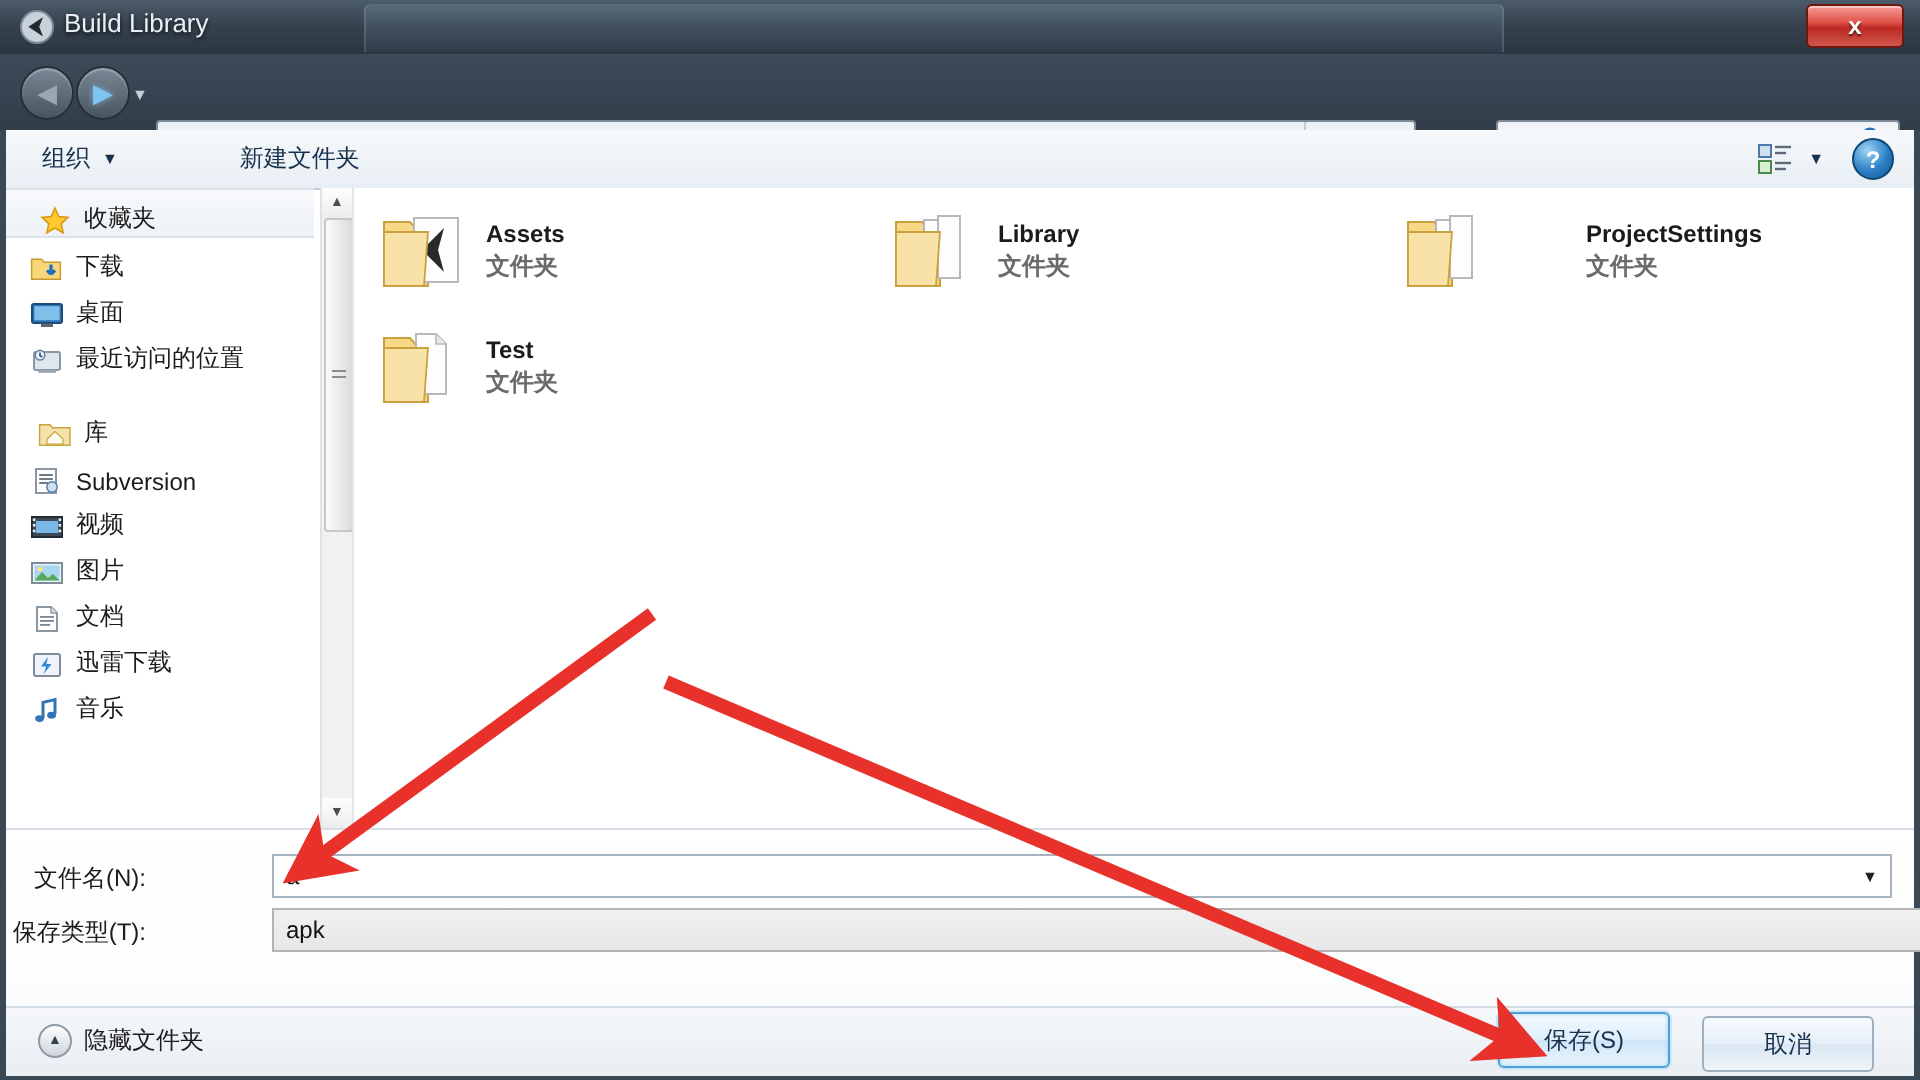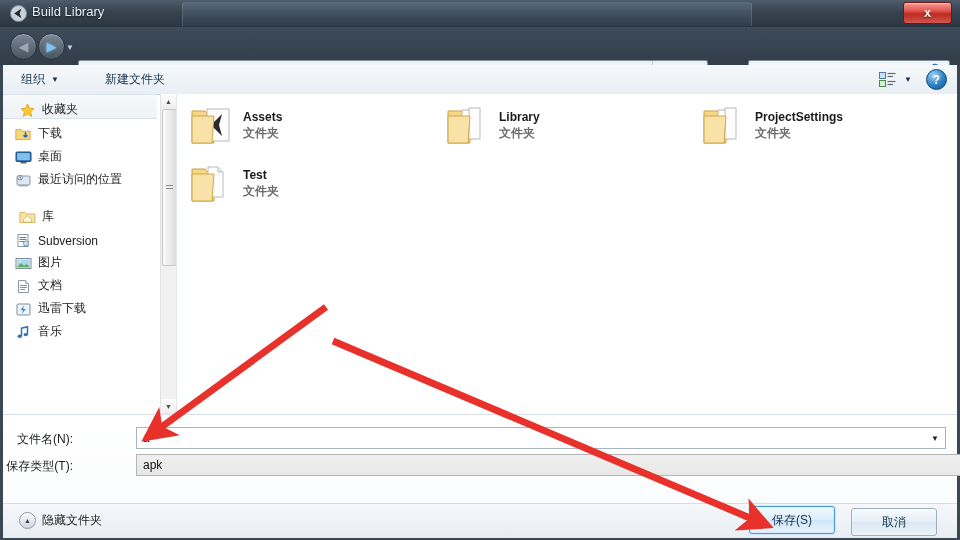--- a/index.html
+++ b/index.html
@@ -93,21 +93,21 @@
   }
   .toolbar{
     position:absolute;left:0;top:0;width:954px;height:29px;
     background:linear-gradient(180deg,#f6f9fb 0%,#e8eef4 100%);
     border-bottom:1px solid #bfcddb;
     display:flex;align-items:center;gap:32px;
   }
   .tb-item{display:flex;align-items:center;font-size:12px;color:#17324d;cursor:default;}
   .tb-organize{margin-left:18px;}
   .tb-caret{font-size:8px;margin-left:6px;color:#17324d;}
-  .tb-newfolder{margin-left:14px;text-align:center;}
+  .tb-newfolder{margin-left:29px;text-align:center;}
   .tb-right{position:absolute;right:10px;top:0;height:29px;display:flex;align-items:center;}
   .view-icon{width:17px;height:15px;position:relative;margin-right:4px;}
   .view-caret{font-size:8px;color:#17324d;margin:0 14px 0 4px;}
   .help-btn{
     width:19px;height:19px;border-radius:50%;
     background:radial-gradient(circle at 35% 28%,#9fd4f5 0%,#2b7fc4 55%,#12568f 100%);
     border:1px solid #0d4775;color:#fff;font-size:12px;font-weight:bold;
     display:flex;align-items:center;justify-content:center;
   }
 
@@ -341,20 +341,37 @@
             <rect x="3" y="1.5" width="10" height="12" fill="#fff" stroke="#8a97a5"></rect>
             <rect x="4.6" y="4" width="6.8" height="1" fill="#6d7b89"></rect>
             <rect x="4.6" y="6" width="6.8" height="1" fill="#6d7b89"></rect>
             <rect x="4.6" y="8" width="4.5" height="1" fill="#6d7b89"></rect>
             <circle cx="11" cy="10.5" r="2.6" fill="#cfe0ef" stroke="#4a7aa5" stroke-width="0.7"></circle>
           </svg>
         </span>
         <span>Subversion</span>
       </div>
 
+      <div class="side-row child">
+        <span class="side-ic">
+          <svg width="17" height="15" viewBox="0 0 17 15">
+            <rect x="1" y="2.5" width="15" height="10" fill="#3c4a58" stroke="#222b33"></rect>
+            <rect x="3" y="4.5" width="11" height="6" fill="#7ab8e8"></rect>
+            <g fill="#e9edf1">
+              <rect x="1.4" y="3.2" width="1.3" height="1.3"></rect>
+                <rect x="1.4" y="6" width="1.3" height="1.3"></rect>
+              <rect x="1.4" y="8.8" width="1.3" height="1.3"></rect>
+                <rect x="14.3" y="3.2" width="1.3" height="1.3"></rect>
+              <rect x="14.3" y="6" width="1.3" height="1.3"></rect>
+                <rect x="14.3" y="8.8" width="1.3" height="1.3"></rect>
+            </g>
+          </svg>
+        </span>
+        <span>视频</span>
+      </div>
 
       <div class="side-row child">
         <span class="side-ic">
           <svg width="17" height="15" viewBox="0 0 17 15">
             <rect x="1" y="2.5" width="15" height="10" fill="#eef3f8" stroke="#7e8c9a"></rect>
             <rect x="2.2" y="3.7" width="12.6" height="7.6" fill="#a8d8f0"></rect>
             <path d="M2.2 11.3 L6 7 L9 10 L11.5 8 L14.8 11.3Z" fill="#5aa95a"></path>
             <circle cx="5" cy="5.6" r="1.2" fill="#ffe57a"></circle>
           </svg>
         </span>
@@ -432,21 +449,21 @@
             <rect x="24" y="4" width="11" height="31" fill="#fdfdfd" stroke="#b9b9b9"></rect>
             <path d="M3 12h22l-2 27H3z" fill="#f8e2a7" stroke="#caa13f" stroke-width="0.9"></path>
           </svg>
         </span>
         <span class="file-text">
           <span class="file-name">Library</span><br>
           <span class="file-sub">文件夹</span>
         </span>
       </div>
 
-      <div class="file-item" style="left:524px;top:10px;">
+      <div class="file-item" style="left:524px;top:10px;gap:38px;">
         <span class="file-icon">
           <svg width="46" height="44" viewBox="0 0 46 44">
             <path d="M3 7h13l3.5 4H25v28H3z" fill="#f6d887" stroke="#caa13f" stroke-width="1"></path>
             <rect x="17" y="6" width="11" height="29" fill="#fdfdfd" stroke="#b9b9b9"></rect>
             <rect x="24" y="4" width="11" height="31" fill="#fdfdfd" stroke="#b9b9b9"></rect>
             <path d="M3 12h22l-2 27H3z" fill="#f8e2a7" stroke="#caa13f" stroke-width="0.9"></path>
           </svg>
         </span>
         <span class="file-text">
           <span class="file-name">ProjectSettings</span><br>

